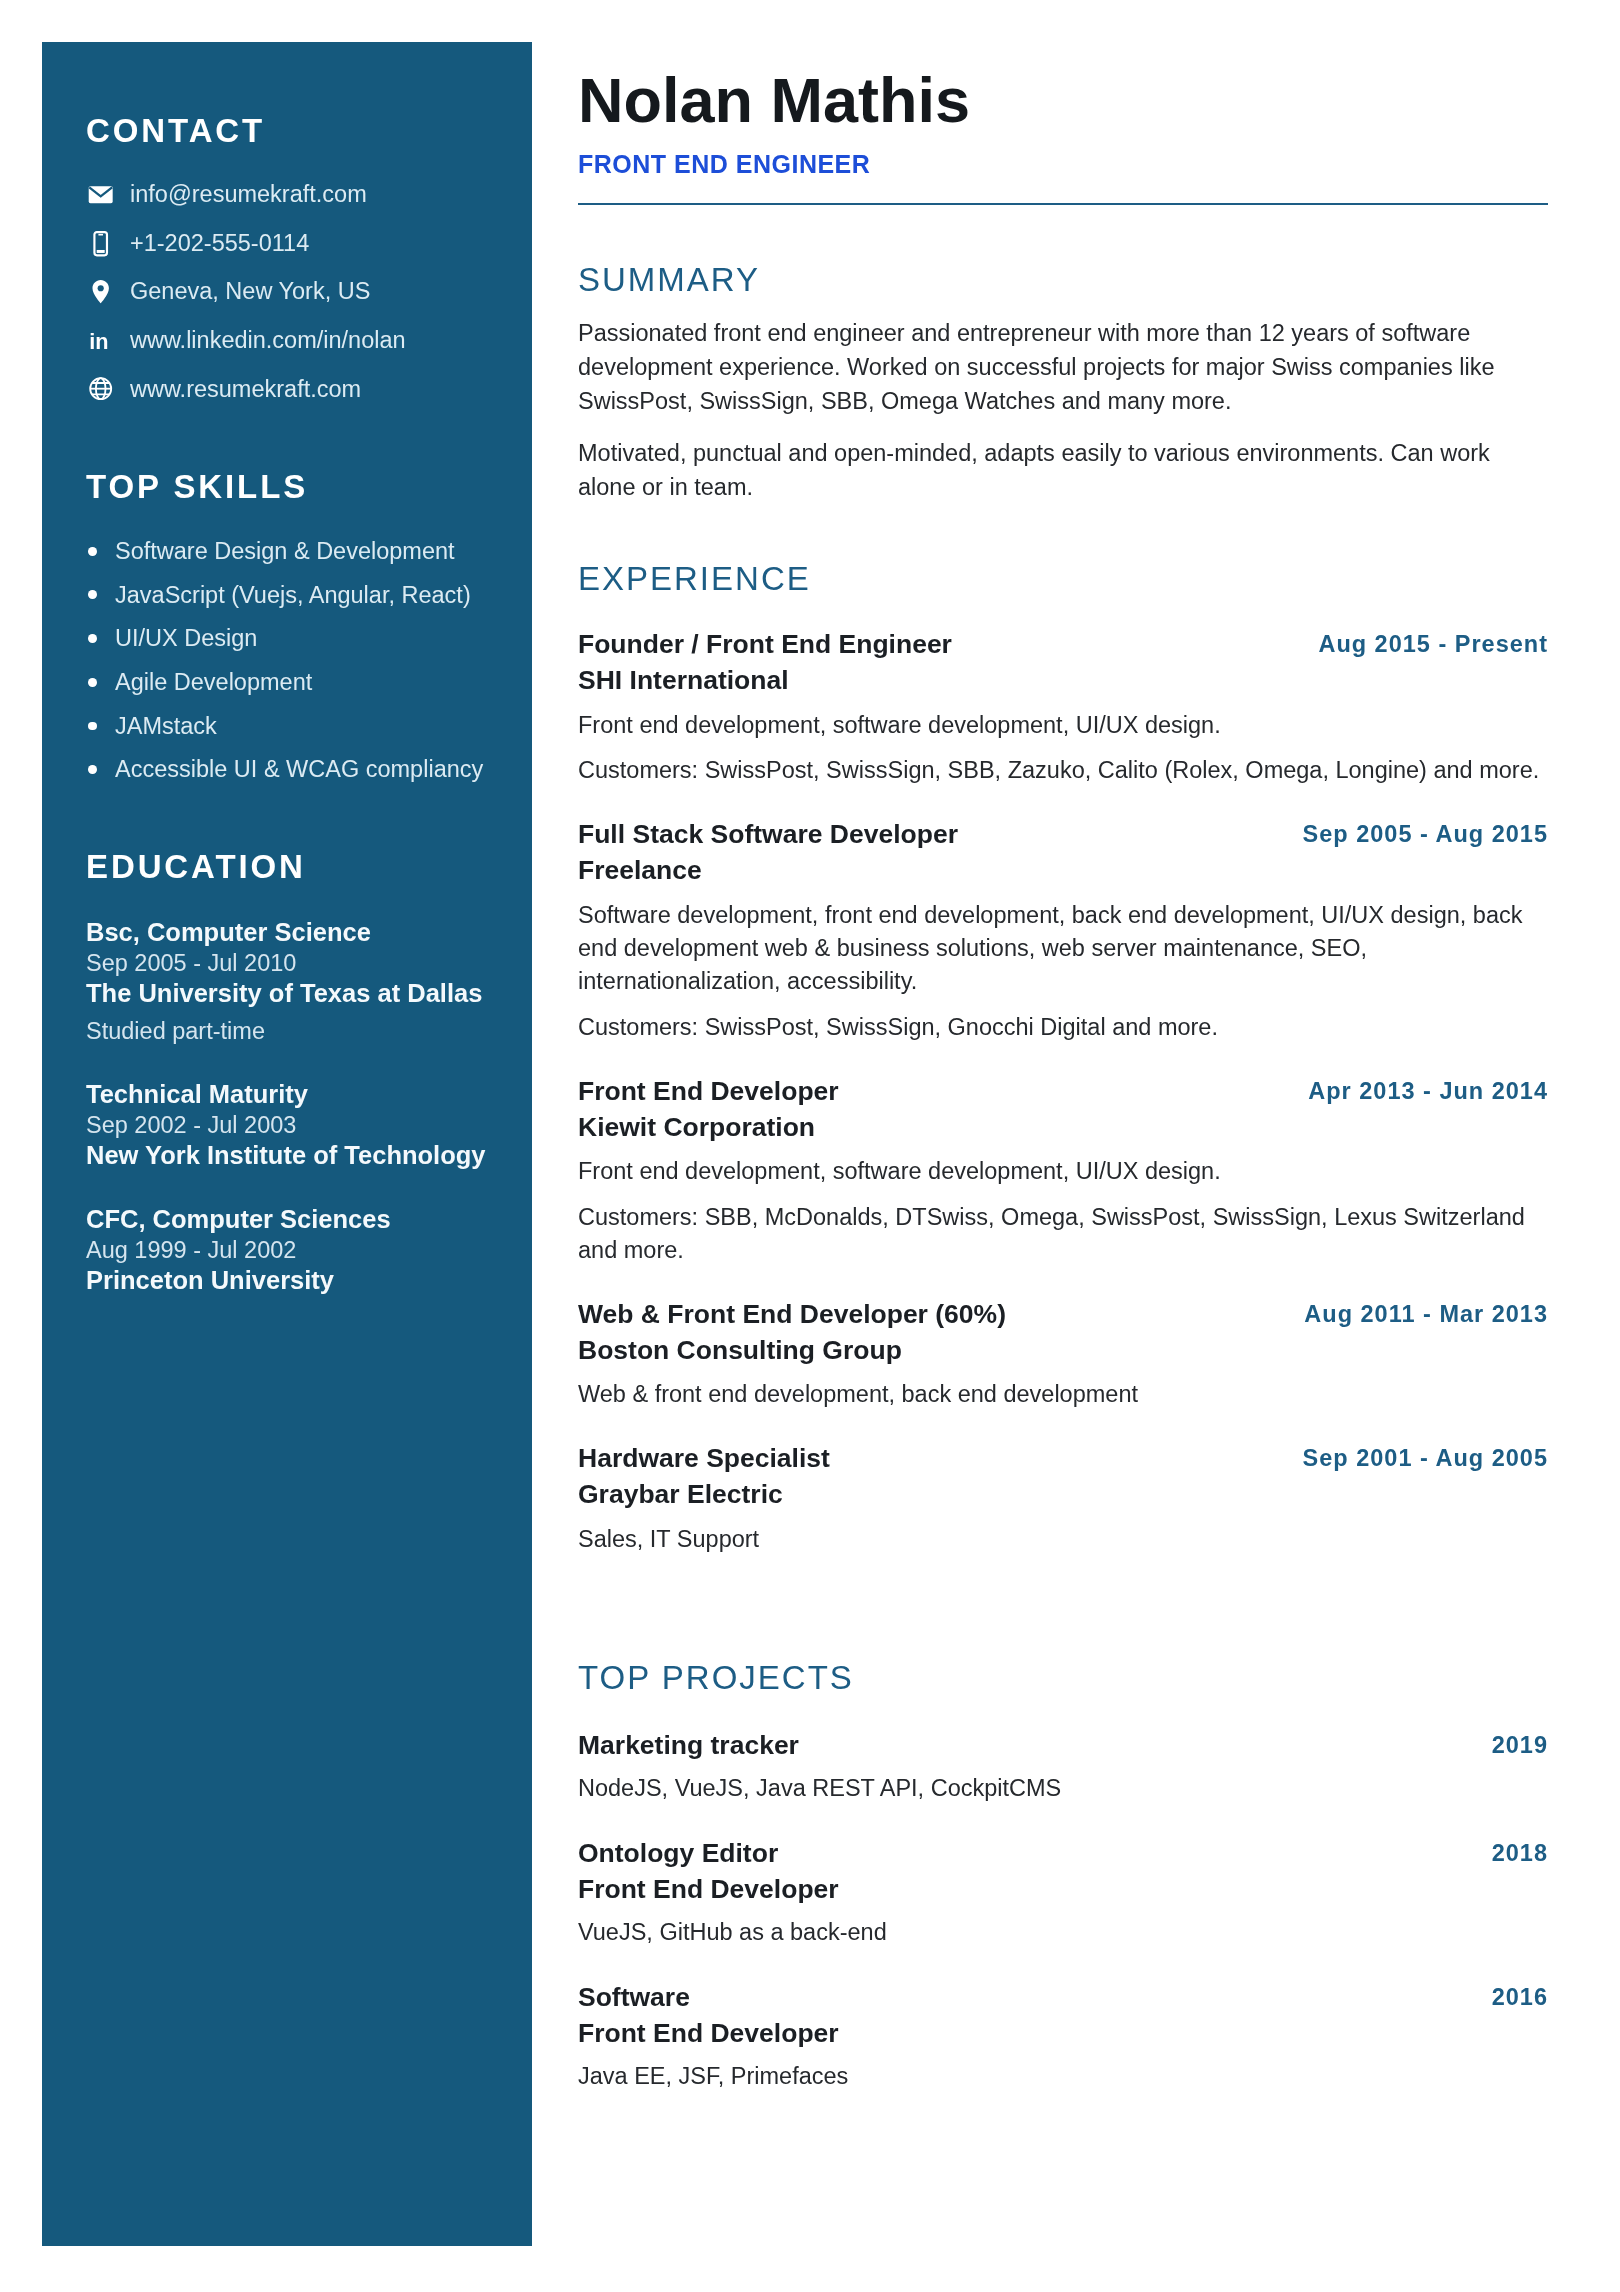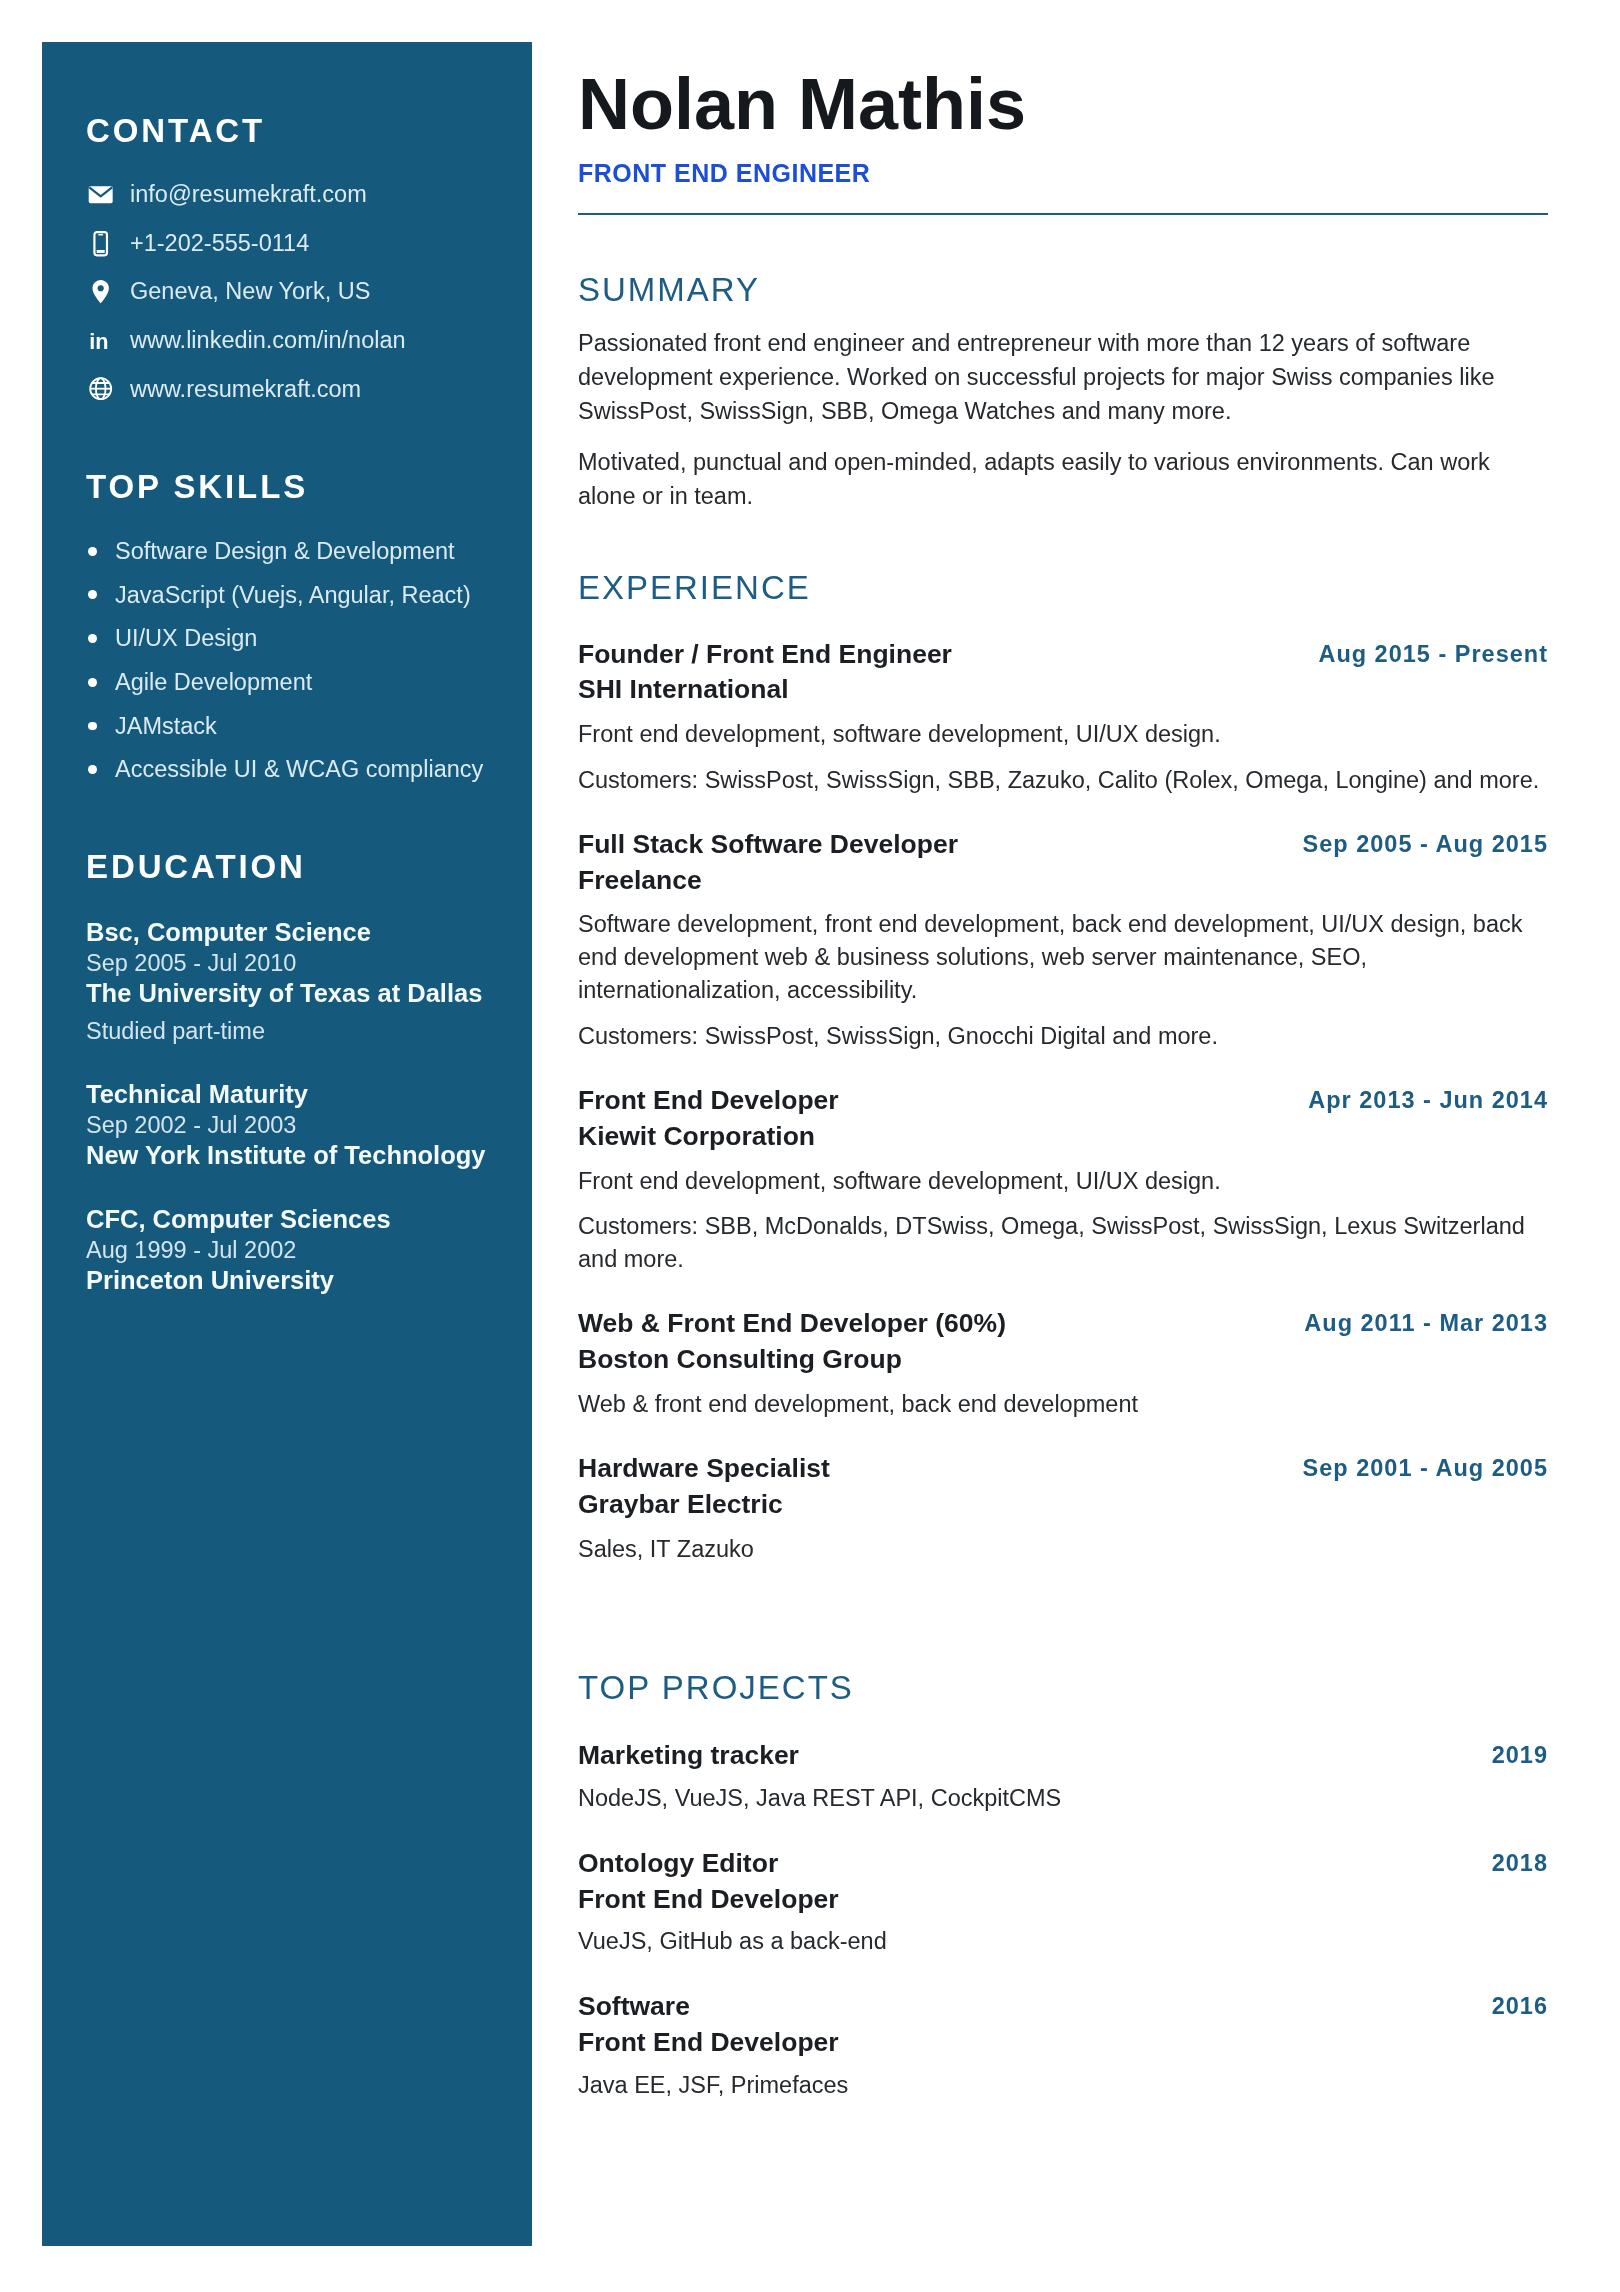--- a/index.html
+++ b/index.html
@@ -33,21 +33,21 @@
 
   .edu-entry { margin-bottom: 33px; }
   .edu-degree { font-size: 25.5px; font-weight: bold; color: #f4f9fc; line-height: 31px; margin: 0; }
   .edu-dates { font-size: 23.5px; color: #d5e5ef; line-height: 30px; }
   .edu-school { font-size: 25.5px; font-weight: bold; color: #f4f9fc; line-height: 31px; }
   .edu-note { font-size: 23.5px; color: #d5e5ef; line-height: 30px; margin-top: 6.9px; }
   .edu-note:empty { display: none; }
 
   
   .content { position: absolute; left: 578px; top: 67px; width: 970px; }
-  .name { font-size: 72px; font-weight: bold; color: #15191d; margin: 0; line-height: 1.05; }
+  .name { font-size: 63px; font-weight: bold; color: #15191d; margin: 0; line-height: 1.05; }
   .job-title { font-size: 25px; font-weight: bold; color: #1d4ed8; letter-spacing: 0.5px; margin-top: 16.7px; }
   .rule { border: none; border-top: 2.9px solid #1d5d85; margin: 24.5px 0 0 0; }
 
   .main-heading { font-size: 33px; font-weight: normal; color: #1d5d85; letter-spacing: 2px; margin: 57px 0 0 0; line-height: 1.1; }
   .summary-block p { font-size: 23.5px; line-height: 34px; color: #26292d; margin: 17.6px 0 0 0; }
 
   .xp-entry { margin-top: 31px; }
   .xp-head { display: flex; justify-content: space-between; align-items: flex-start; }
   .xp-role { font-size: 26.5px; font-weight: bold; color: #1b1f24; margin: 0; line-height: 32px; }
   .xp-date { font-size: 23.5px; font-weight: bold; color: #1d5d85; letter-spacing: 1px; white-space: nowrap; line-height: 32px; }
@@ -241,21 +241,21 @@
             </div>
           </article>
 
           <article class="xp-entry">
             <div class="xp-head">
               <h3 class="xp-role">Hardware Specialist</h3>
               <span class="xp-date">Sep 2001 - Aug 2005</span>
             </div>
             <div class="xp-company">Graybar Electric</div>
             <div class="xp-paras">
-              <p>Sales, IT Zazuko</p>
+              <p>Sales, IT Support</p>
             </div>
           </article>
         </div>
     </section>
 
     <section>
       <h2 class="main-heading projects-heading">TOP PROJECTS</h2>
       <div>
 
           <article class="prj-entry">

